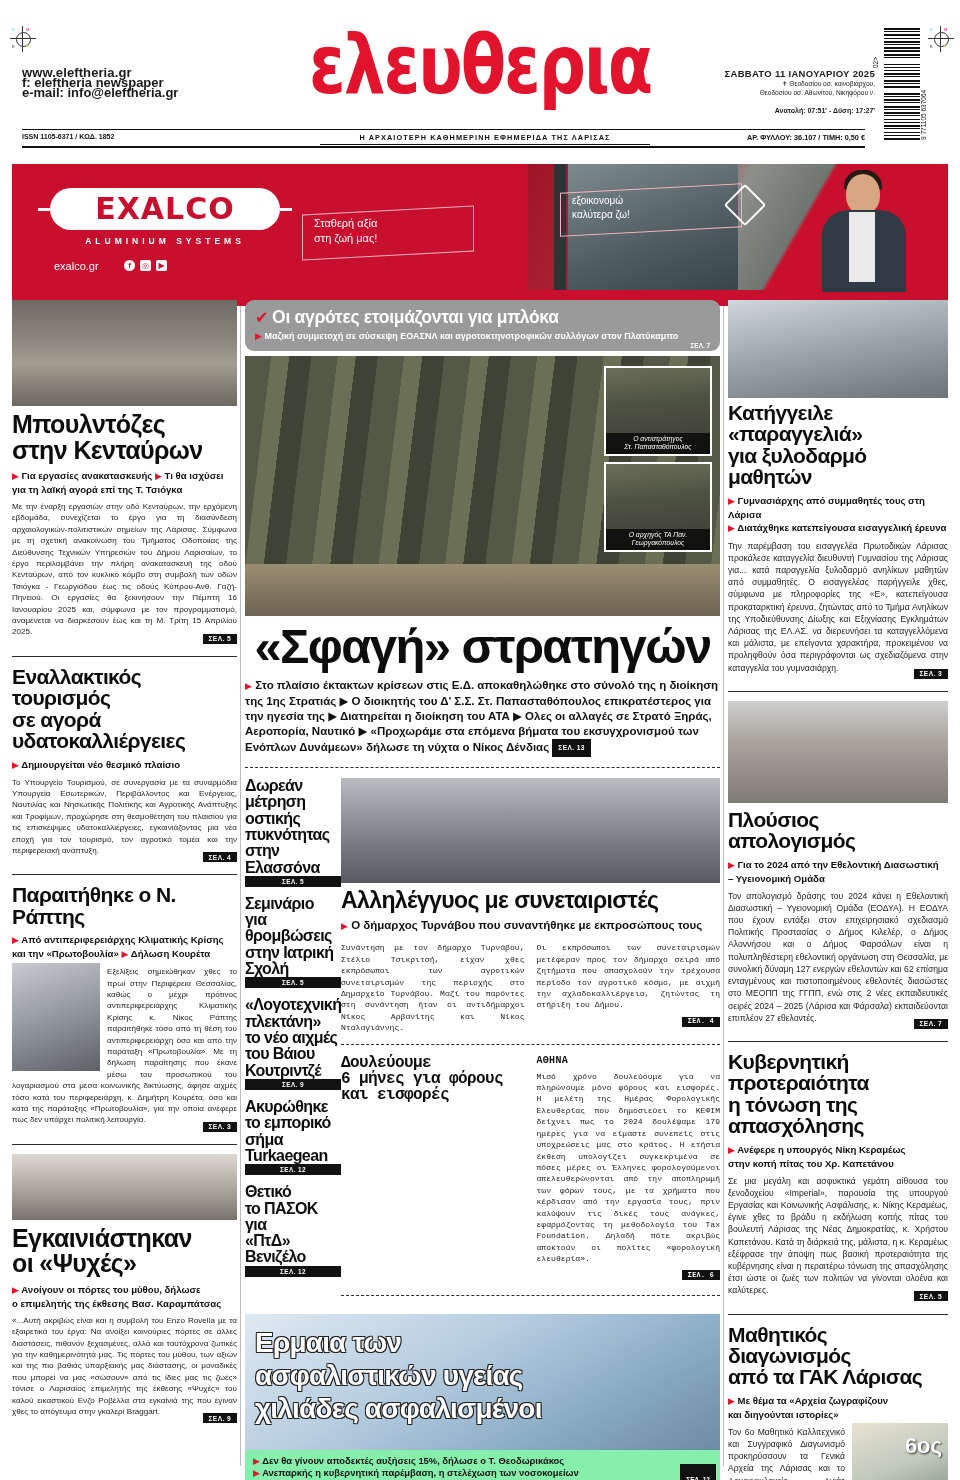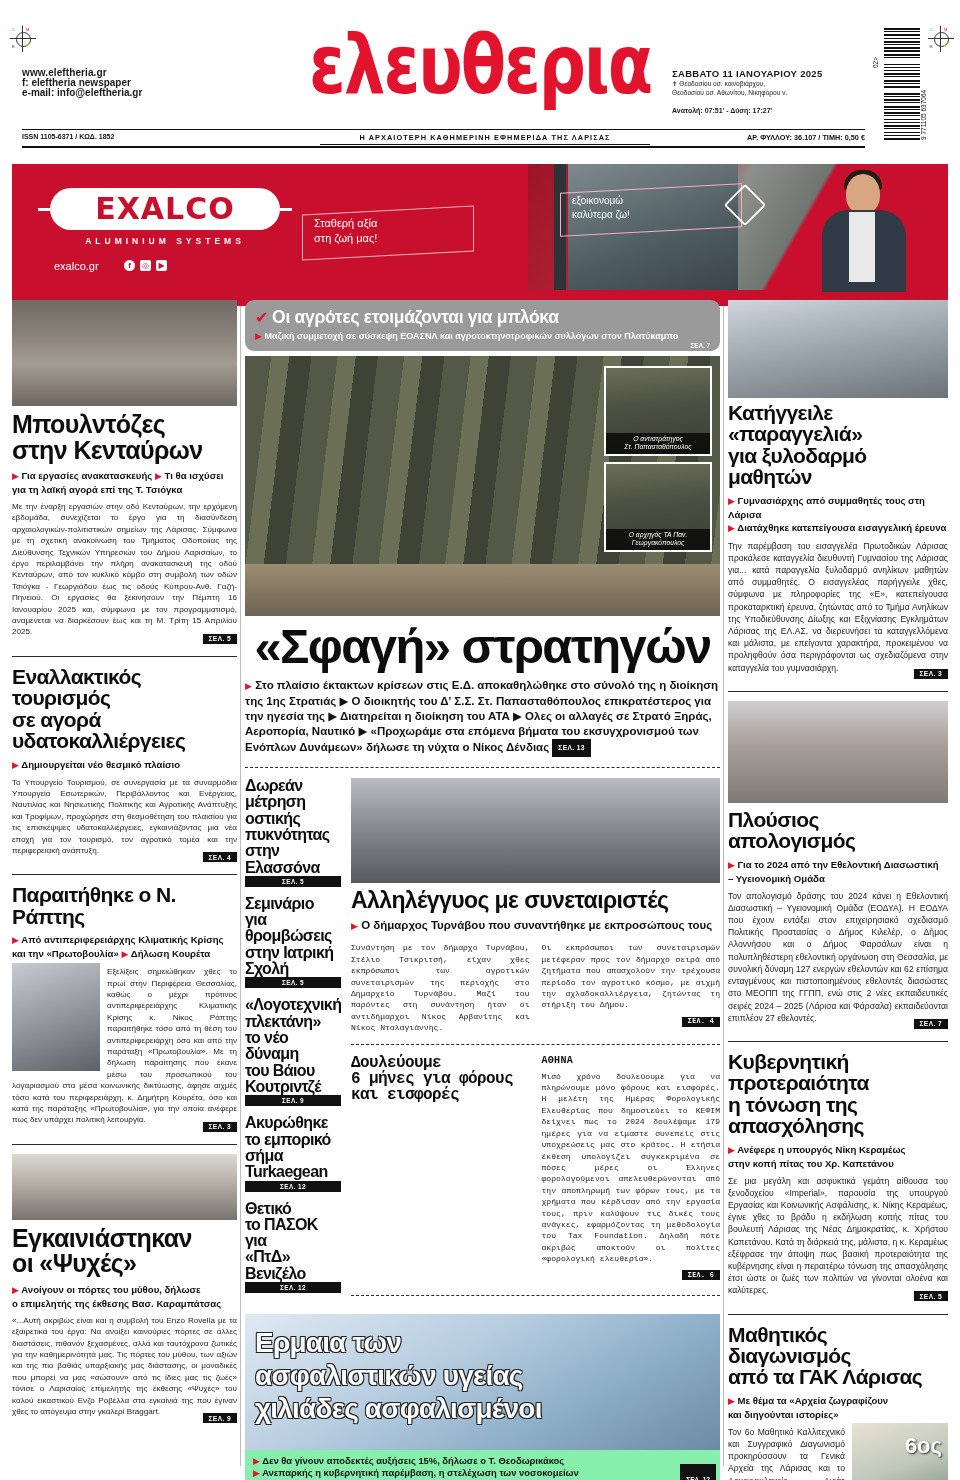--- a/index.html
+++ b/index.html
@@ -16,32 +16,32 @@
 
   
   .masthead{position:relative;height:150px;}
   .reg-mark{position:absolute;width:26px;height:26px;}
   .reg-mark::before,.reg-mark::after{content:"";position:absolute;background:#333;}
   .reg-mark::before{left:12px;top:0;width:1px;height:26px;}
   .reg-mark::after{left:0;top:12px;width:26px;height:1px;}
   .reg-circ{position:absolute;left:6px;top:6px;width:13px;height:13px;border:1px solid #333;border-radius:50%;}
   .reg-cmyk{position:absolute;font-size:4px;color:#777;}
 
-  .contact{position:absolute;left:22px;top:68px;font-size:10px;line-height:10px;font-weight:bold;color:#1a1a1a;}
+  .contact{position:absolute;left:22px;top:68px;font-size:13px;line-height:10px;font-weight:bold;color:#1a1a1a;}
   .contact div:first-child{letter-spacing:.1px;}
 
   .logo{
     position:absolute;left:255px;top:30px;width:450px;text-align:center;
     font-family:"DejaVu Sans",sans-serif;
     font-weight:bold;font-size:66px;color:#e2142d;letter-spacing:-2px;
     line-height:70px;
     transform:scaleY(1.25);
   }
 
-  .dateblock{position:absolute;left:672px;top:68px;width:165px;text-align:left;font-size:8px;line-height:11px;color:#1a1a1a;}
+  .dateblock{position:absolute;left:710px;top:68px;width:165px;text-align:right;font-size:8px;line-height:11px;color:#1a1a1a;}
   .dateblock .big{font-weight:bold;font-size:9.5px;letter-spacing:.3px;}
   .dateblock .saints{font-size:6.6px;line-height:9px;}
   .dateblock .sun{margin-top:8px;font-size:7px;font-weight:bold;}
 
   .barcode{position:absolute;left:878px;top:28px;width:46px;height:112px;}
   .barcode .bars{position:absolute;left:6px;top:0;width:36px;height:100%;
     background:repeating-linear-gradient(to bottom,#111 0 1.5px,#fff 1.5px 3px,#111 3px 4px,#fff 4px 6.5px);}
   .barcode .bsep{position:absolute;left:6px;top:30px;width:36px;height:6px;background:#fff;}
   .barcode .code{position:absolute;left:-6px;top:40px;font-size:6.5px;transform:rotate(-90deg);transform-origin:left top;white-space:nowrap;}
   .barcode .code2{position:absolute;left:42px;top:112px;font-size:6.5px;transform:rotate(-90deg);transform-origin:left top;white-space:nowrap;}
@@ -341,21 +341,21 @@
     </div>
 
     <h1 class="hl hl-xl" style="text-align:center;margin-top:6px;">«Σφαγή» στρατηγών</h1>
     <div class="kicker lg">
       <span class="tri">▶</span>
       <span>Στο πλαίσιο έκτακτων κρίσεων στις Ε.Δ. αποκαθηλώθηκε στο σύνολό της η διοίκηση της 1ης Στρατιάς ▶ Ο διοικητής του Δ' Σ.Σ. Στ. Παπασταθόπουλος επικρατέστερος για την ηγεσία της ▶ Διατηρείται η διοίκηση του ΑΤΑ ▶ Ολες οι αλλαγές σε Στρατό Ξηράς, Αεροπορία, Ναυτικό ▶ «Προχωράμε στα επόμενα βήματα του εκσυγχρονισμού των Ενόπλων Δυνάμεων» δήλωσε τη νύχτα ο Νίκος Δένδιας</span>
       <span class="sel">ΣΕΛ. 13</span>
     </div>
     <div class="dashed"></div>
 
-    <div style="display:flex;gap:10px;">
+    <div style="display:flex;">
 
       <div style="width:96px;">
         <div class="small-item">
           <div class="hl hl-s">
             <span>Δωρεάν</span><br>
             <span>μέτρηση οστικής</span><br>
             <span>πυκνότητας</span><br>
             <span>στην Ελασσόνα</span>
           </div>
           <span class="selbar">ΣΕΛ. 5</span>
@@ -366,21 +366,21 @@
             <span>για θρομβώσεις</span><br>
             <span>στην Ιατρική</span><br>
             <span>Σχολή</span>
           </div>
           <span class="selbar">ΣΕΛ. 5</span>
         </div>
         <div class="small-item">
           <div class="hl hl-s">
             <span>«Λογοτεχνική</span><br>
             <span>πλεκτάνη»</span><br>
-            <span>το νέο δύναμη</span><br>
+            <span>το νέο αιχμές</span><br>
             <span>του Βάιου</span><br>
             <span>Κουτριντζέ</span>
           </div>
           <span class="selbar">ΣΕΛ. 9</span>
         </div>
         <div class="small-item">
           <div class="hl hl-s">
             <span>Ακυρώθηκε</span><br>
             <span>το εμπορικό</span><br>
             <span>σήμα</span><br>

